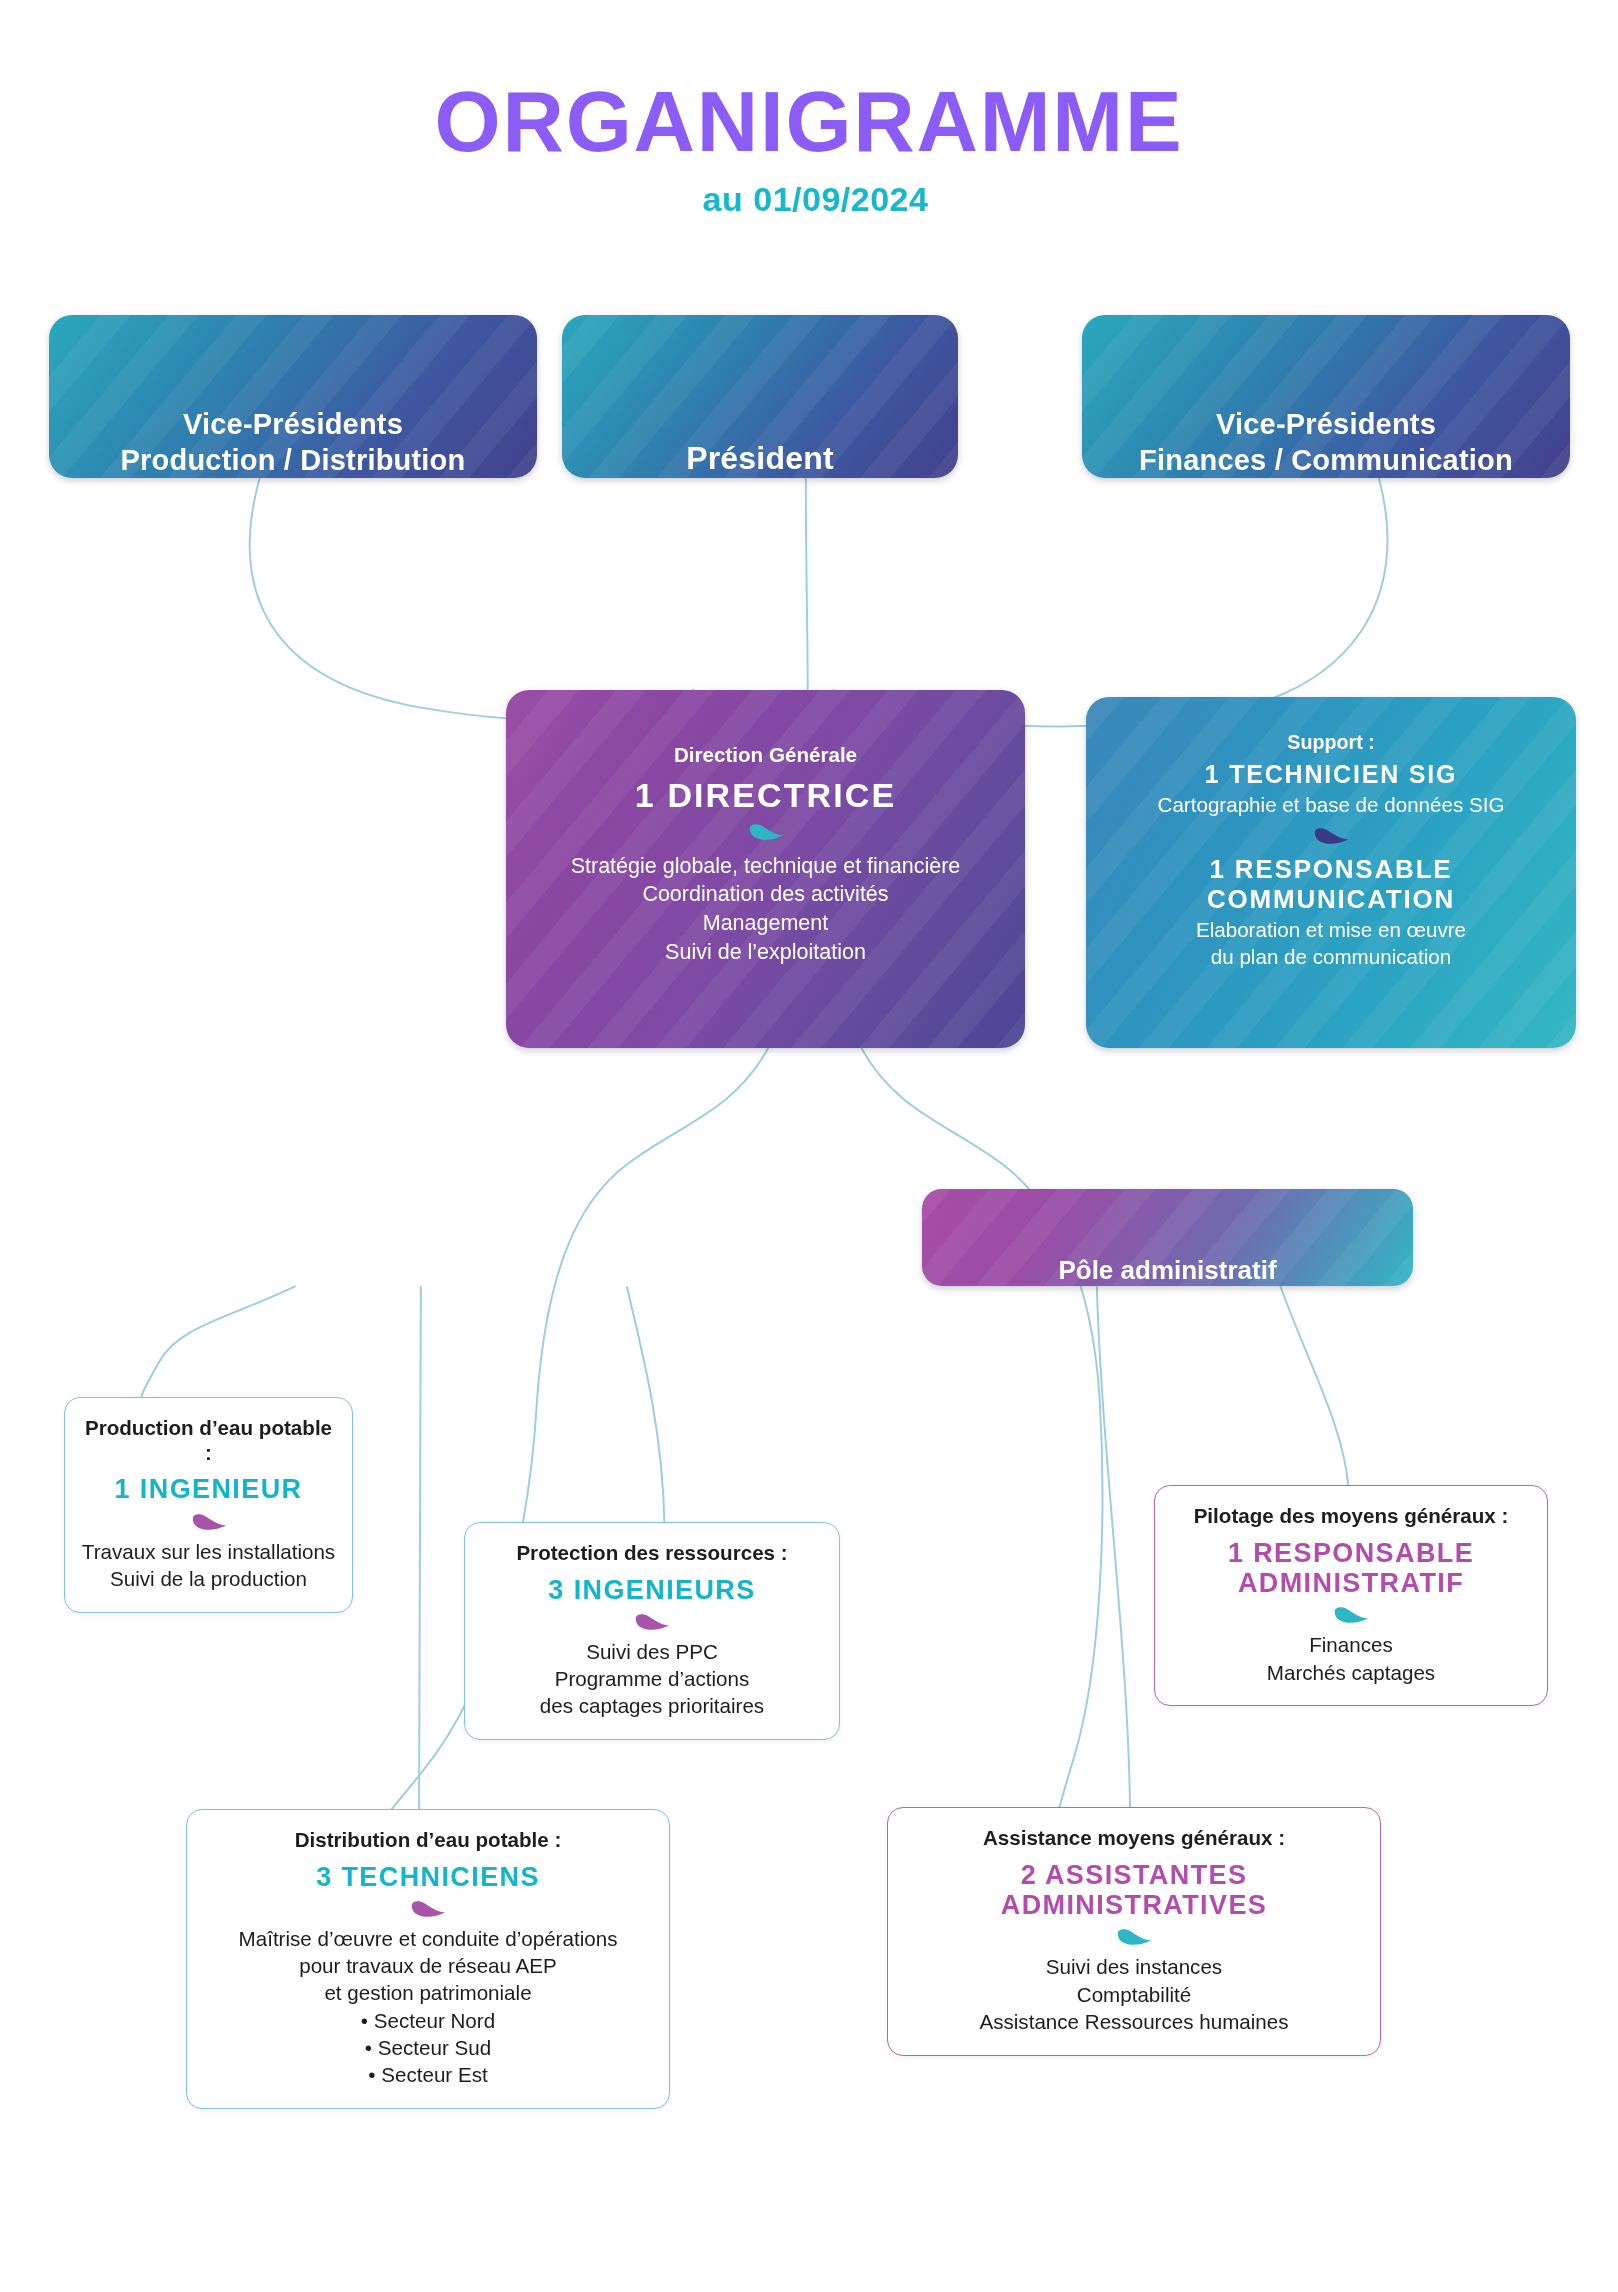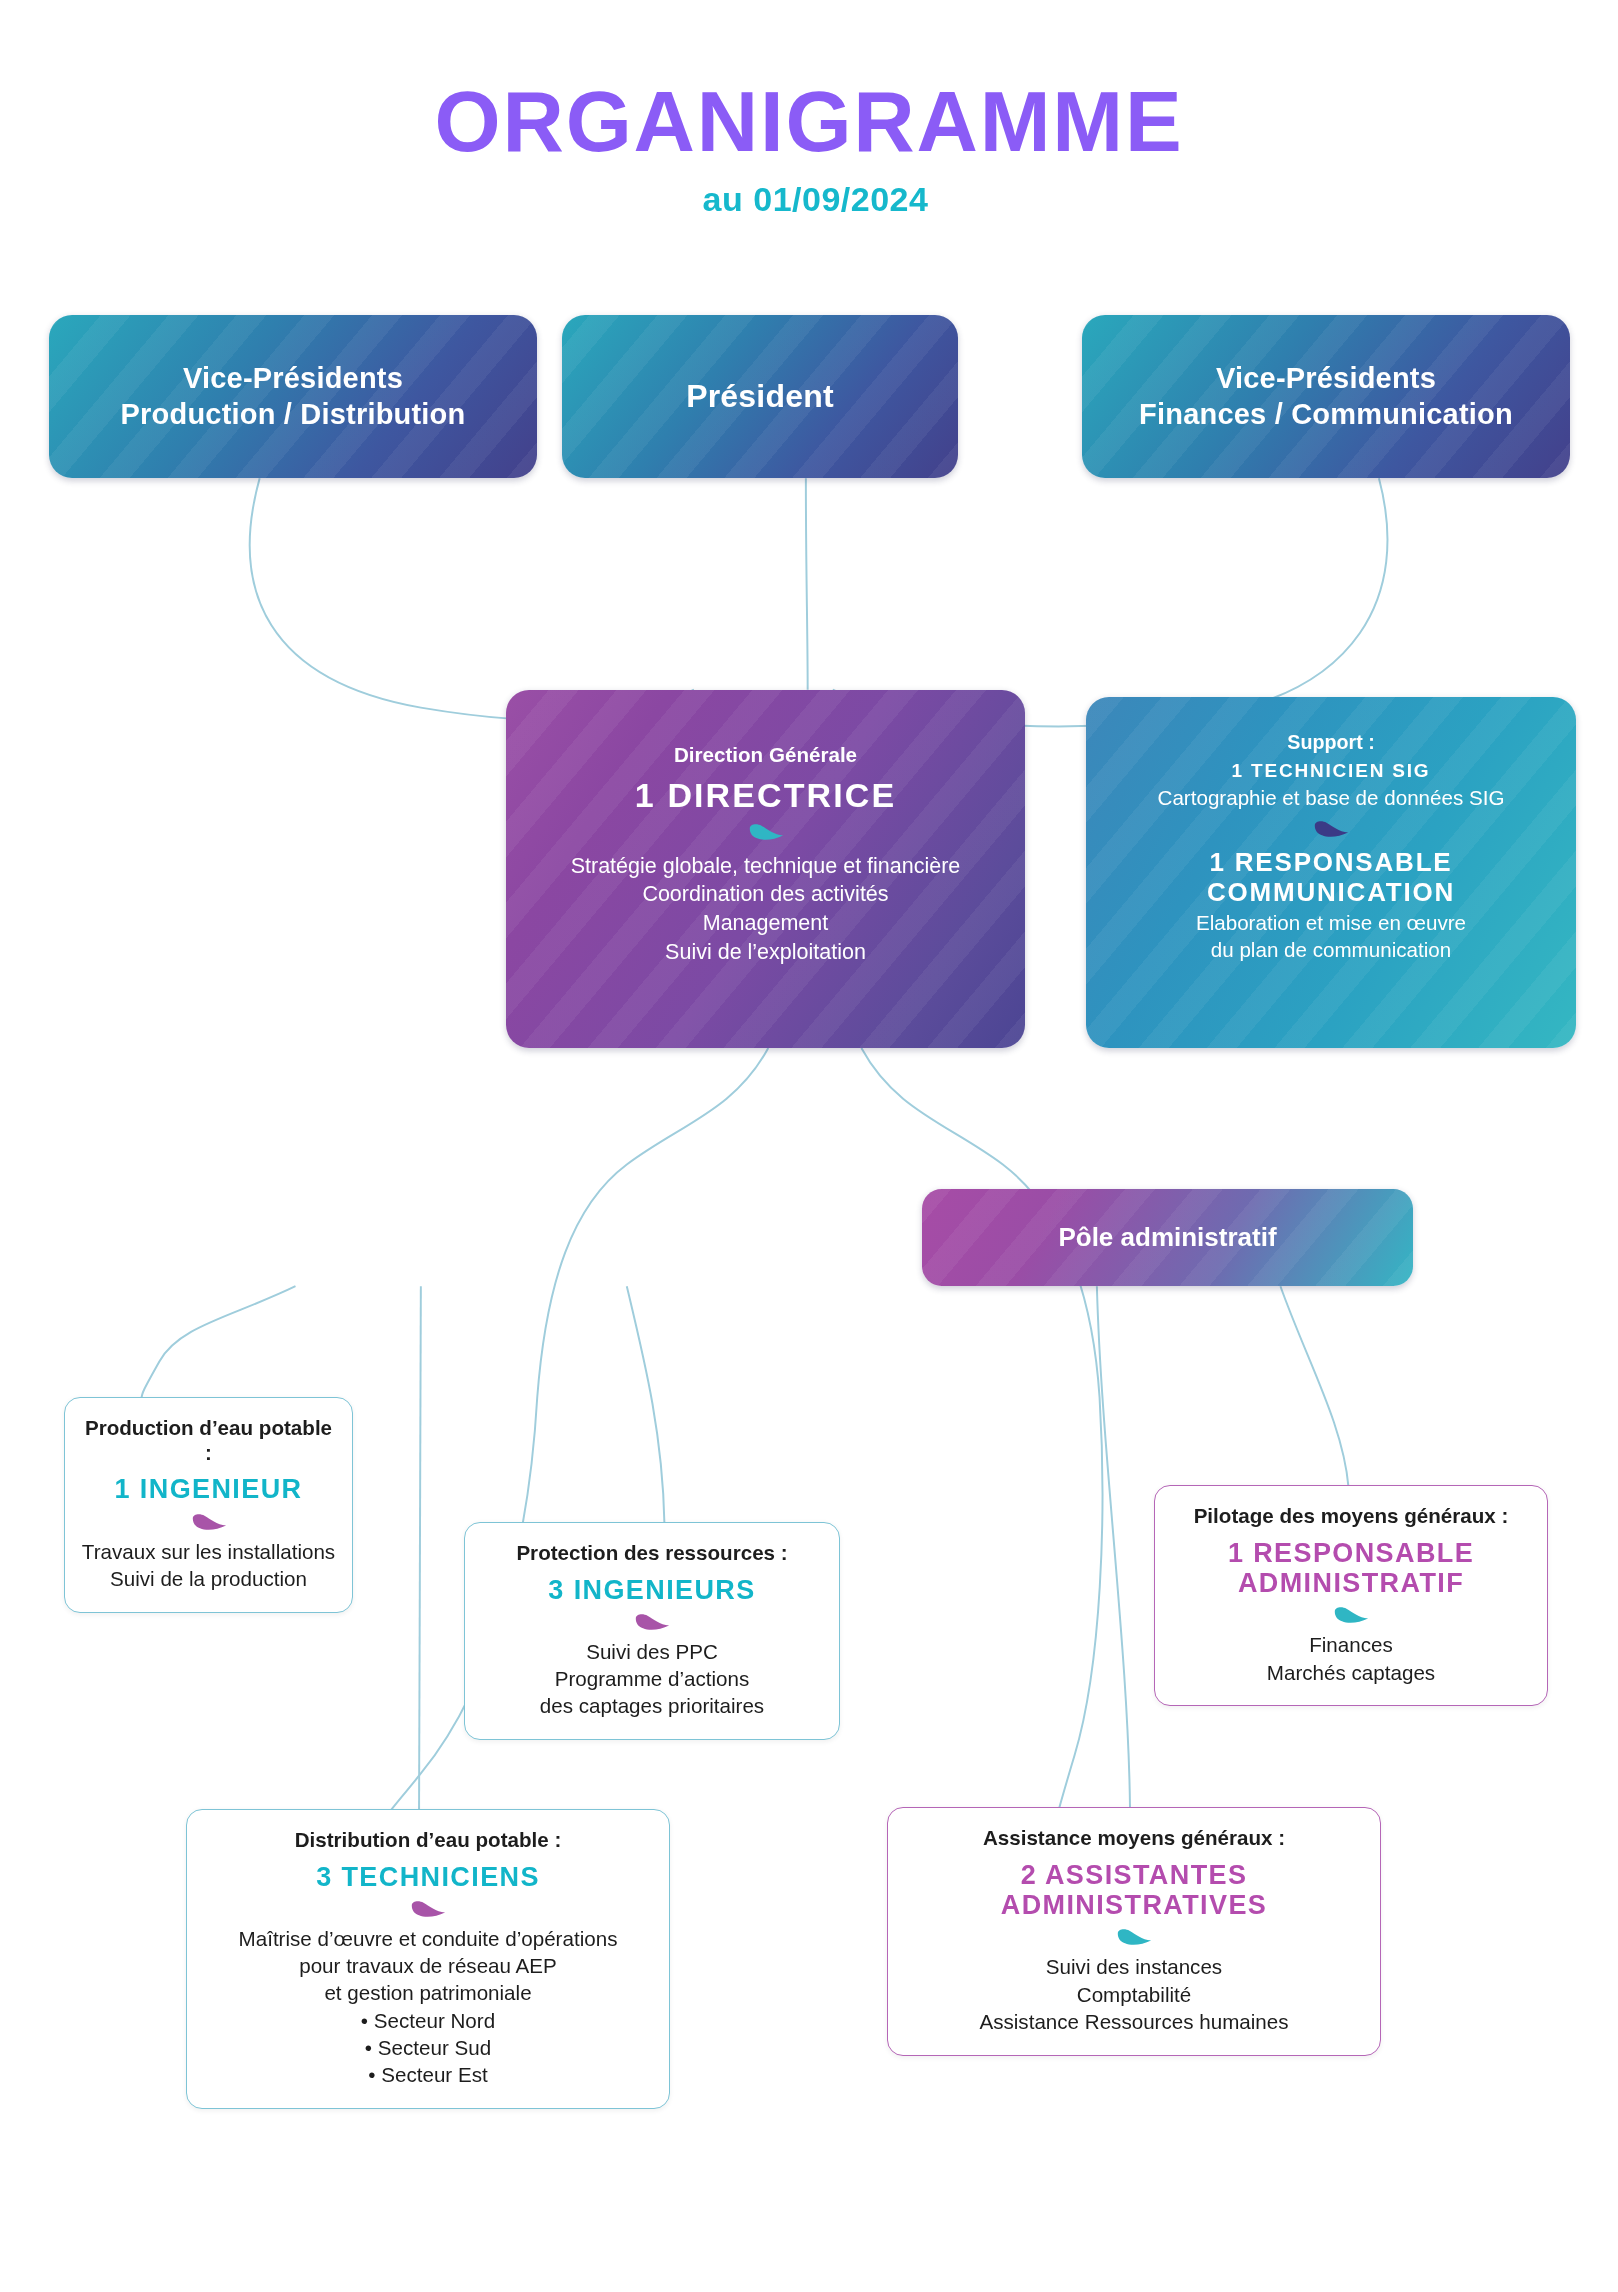--- a/index.html
+++ b/index.html
@@ -33,21 +33,21 @@
   }
 
   
   .node {
     position: absolute;
     z-index: 2;
     border-radius: 23px;
     display: flex;
     flex-direction: column;
     align-items: center;
-    justify-content: center;
+    justify-content: flex-end;
     text-align: center;
   }
 
   .grad-box {
     color: #ffffff;
     box-shadow: 0 2.7px 6.3px rgba(40,40,80,0.22);
     overflow: hidden;
   }
   .grad-box::after {
     content: "";
@@ -91,21 +91,21 @@
   .dg-lines { font-size: 21.5px; line-height: 1.33; margin-top: 5.4px; }
 
   
   #support {
     left: 1086px; top: 697px; width: 490px; height: 351px;
     background: linear-gradient(118deg, #3C87BA 0%, #2E93BF 30%, #2BA2C2 62%, #34B7C2 100%);
     padding: 18px 14.3px;
     justify-content: flex-start;
   }
   .sup-eyebrow { font-size: 19.7px; font-weight: 700; margin-top: 16px; }
-  .sup-role { font-size: 19px; font-weight: 800; letter-spacing: 1.8px; margin-top: 6.3px; }
+  .sup-role { font-size: 25px; font-weight: 800; letter-spacing: 1.8px; margin-top: 6.3px; }
   .sup-role-2 { font-size: 26px; font-weight: 800; letter-spacing: 1.8px; line-height: 1.16; margin-top: 3.6px; }
   .sup-desc { font-size: 20.6px; line-height: 1.3; margin-top: 2.7px; }
 
   
   .pole {
     font-size: 26px;
     font-weight: 700;
     height: 97px;
     border-radius: 19.7px;
   }

